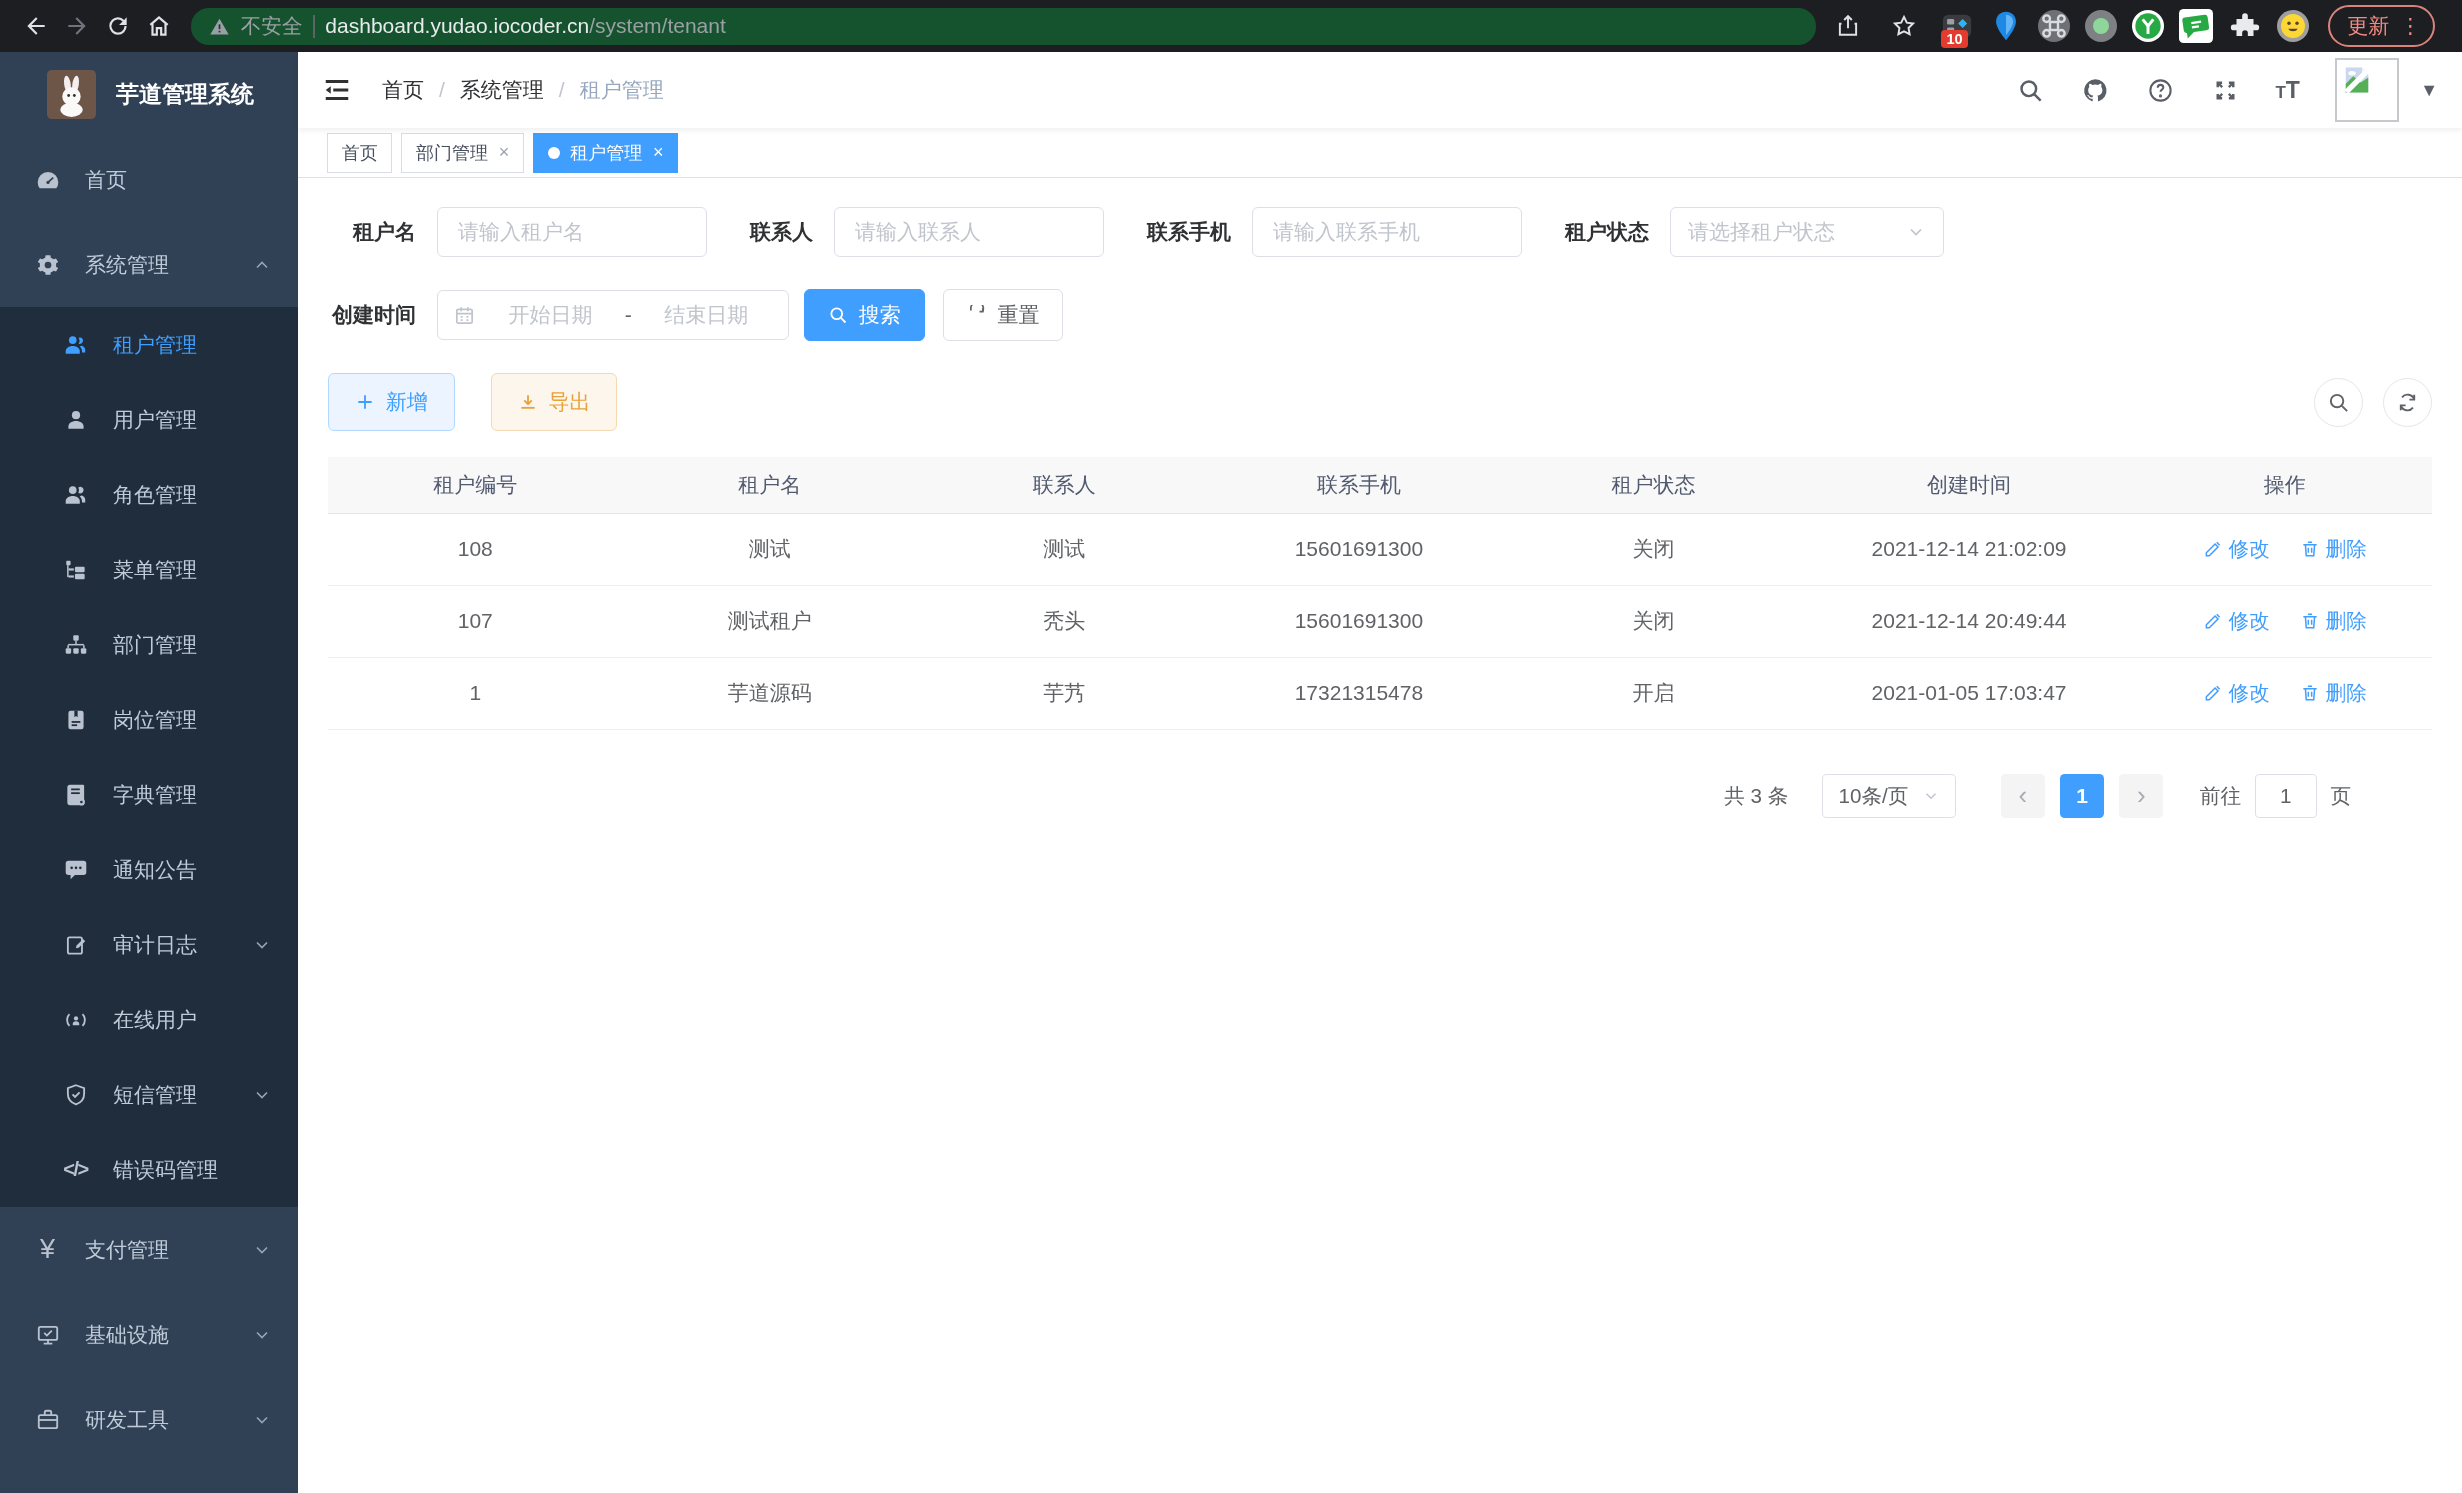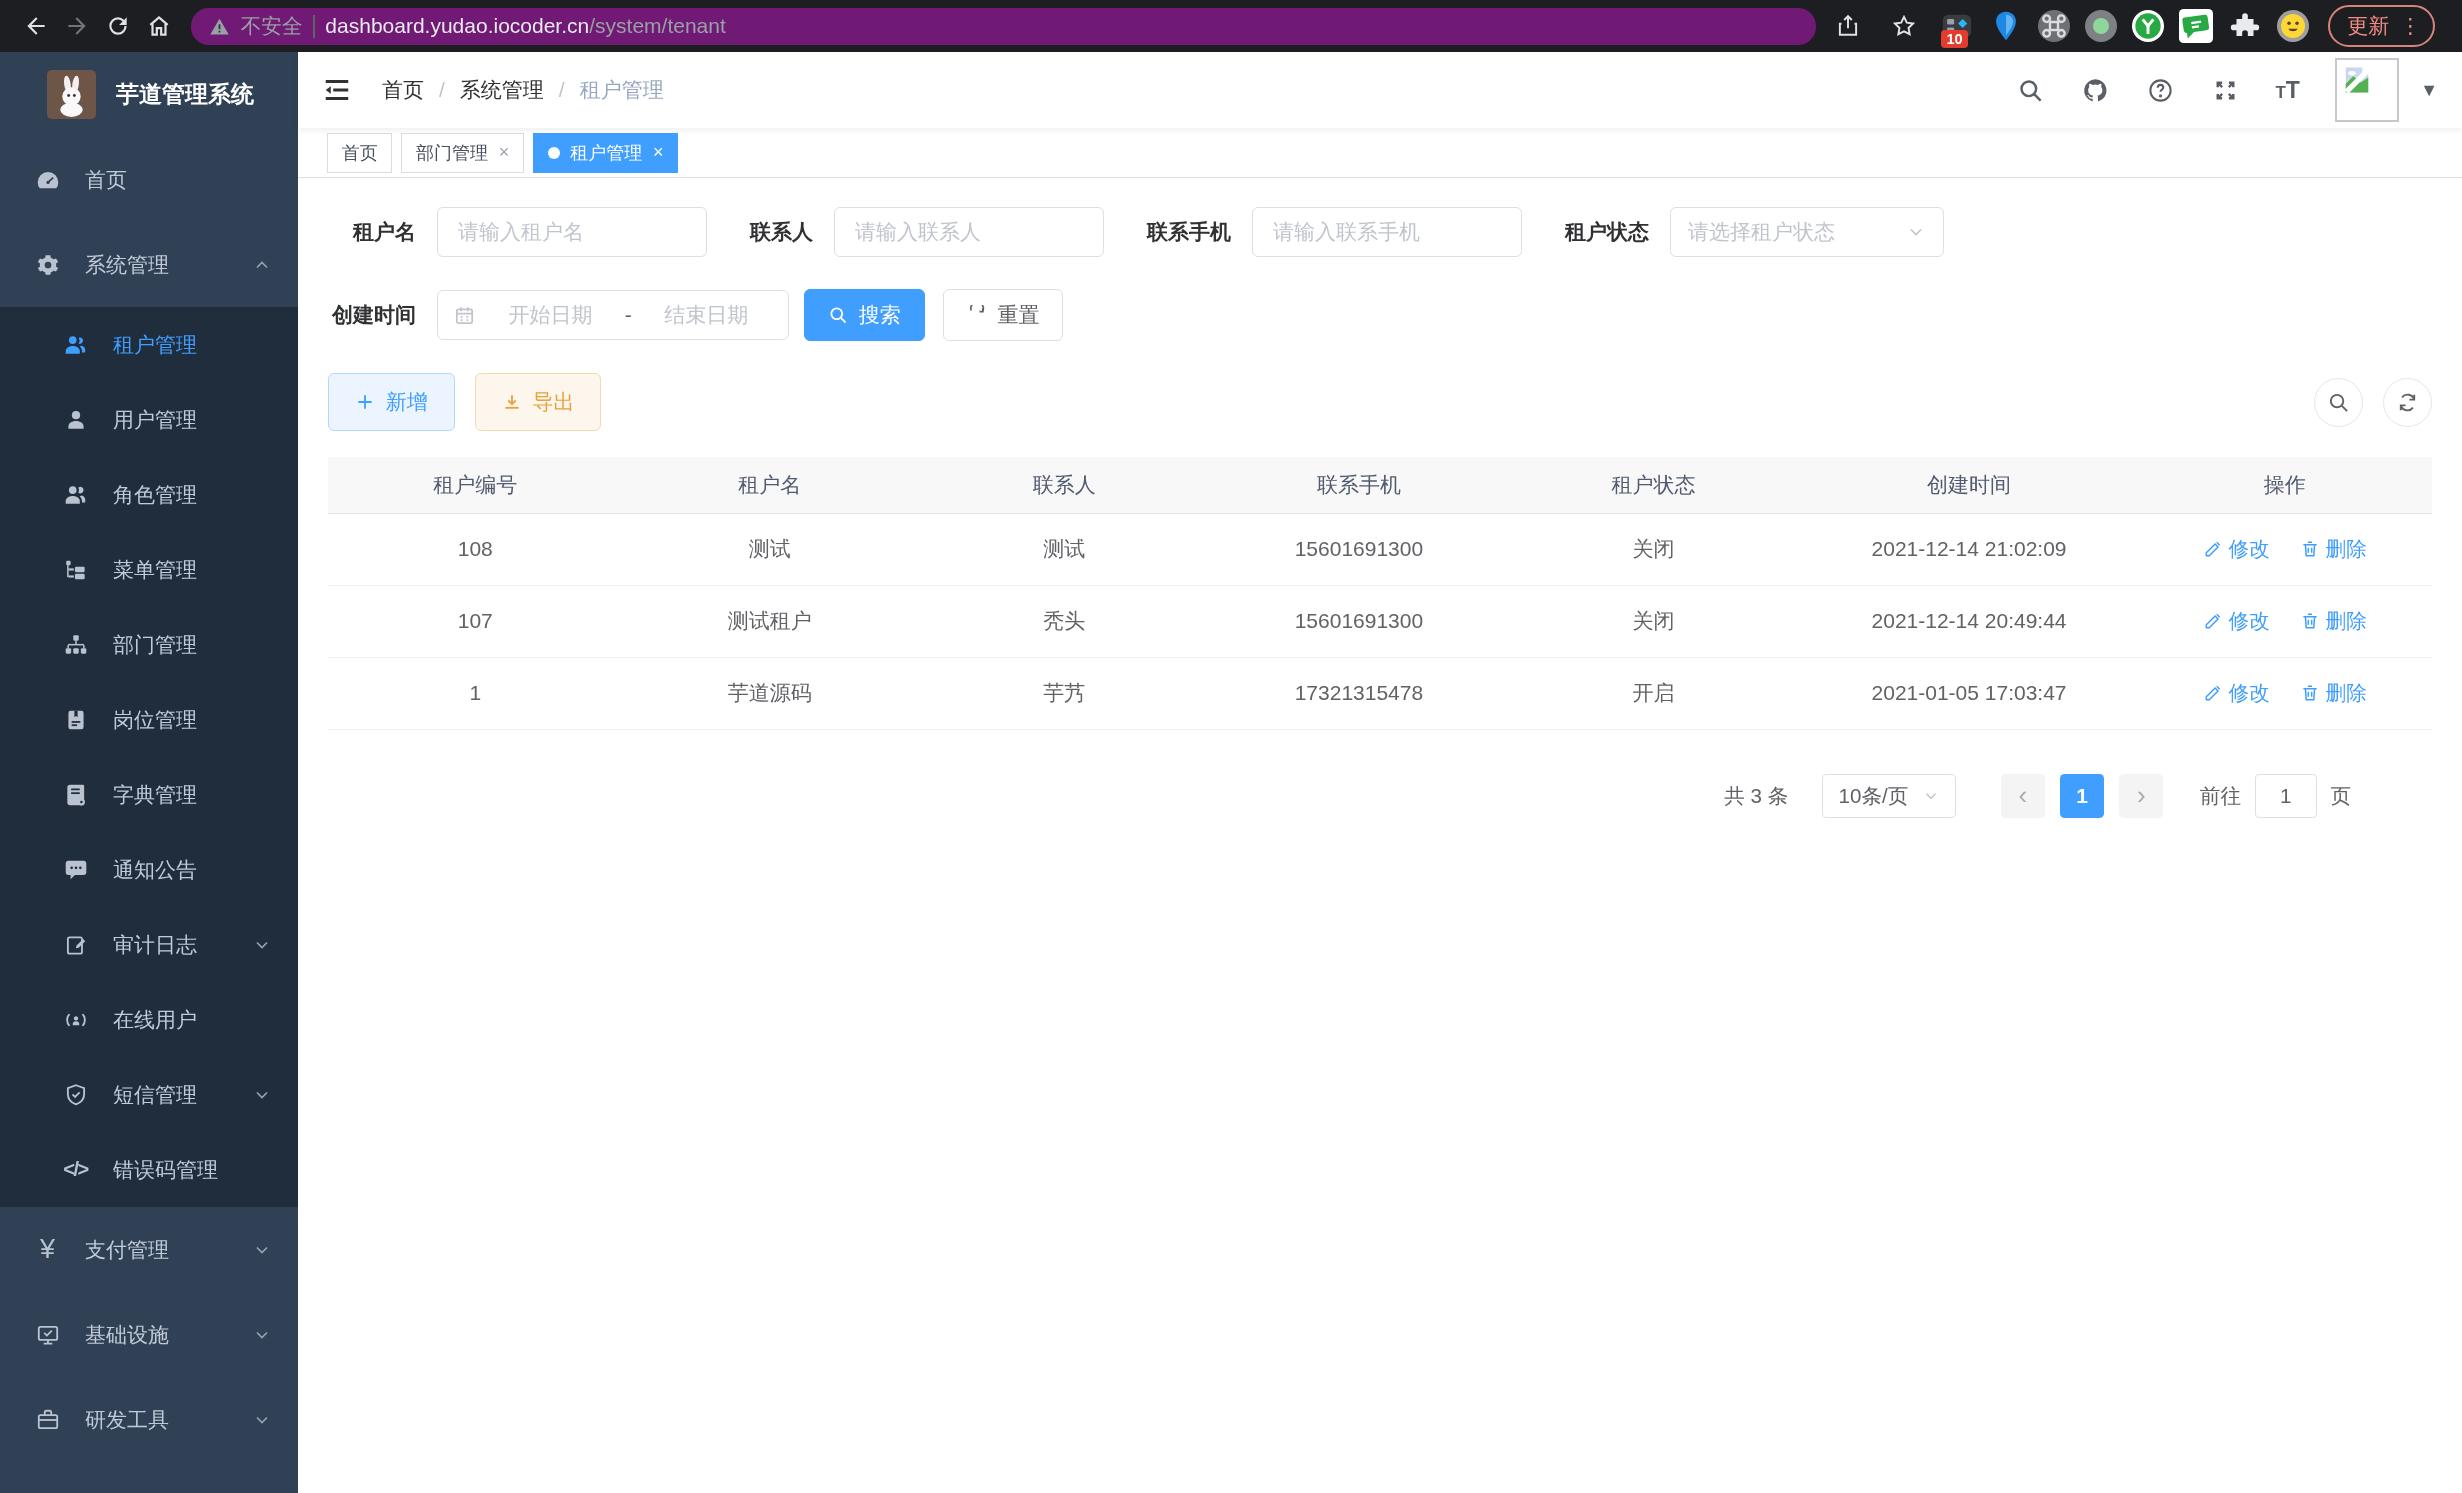--- a/index.html
+++ b/index.html
@@ -5,21 +5,21 @@
   * { box-sizing: border-box; margin: 0; padding: 0; }
   html,body { width:2462px; height:1494px; overflow:hidden;
     font-family:"Liberation Sans","DejaVu Sans",sans-serif; background:#fff; }
   .screen { width:2462px; height:1494px; position:relative; display:flex; flex-direction:column; }
 
   
   .browser { height:52px; background:#1d1e22; display:flex; align-items:center; padding:0 15px; flex-shrink:0; }
   .bicon { width:41px; height:41px; display:flex; align-items:center; justify-content:center; color:#dee1e6; flex-shrink:0; }
   .bicon svg { width:26px; height:26px; }
   .bicon.dim { color:#70747a; }
-  .omnibox { flex:1; height:37px; background:#701a75; border-radius:18px; display:flex; align-items:center;
+  .omnibox { flex:1; height:37px; background:#14532d; border-radius:18px; display:flex; align-items:center;
     padding:8px 18px; margin:0 12px; gap:10.7px; min-width:0;text-align:center; }
   .omni-warn { color:#9aa0a6; display:flex; align-items:center; }
   .omni-warn svg{ width:21px; height:21px; }
   .omni-sec { color:#9aa0a6; font-size:20.6px; }
   .omni-div { width:1.5px; height:23px; background:#5f6368; }
   .omni-url { font-size:21px; color:#e8eaed; white-space:nowrap; overflow:hidden; }
   .omni-url .path { color:#9aa0a6; }
   .ext-strip { display:flex; align-items:center; gap:15px; margin-right:12px; }
   .ext { width:34px; height:34px; display:flex; align-items:center; justify-content:center; position:relative; flex-shrink:0; }
   .ext-badge { position:absolute; left:1.5px; bottom:-4.6px; background:#e33b2e; color:#fff; font-size:14.5px;
@@ -96,21 +96,21 @@
   .fdate .cal { display:flex; color:#c0c4cc; } .fdate .cal svg{ width:23px; height:23px; }
   .fdate .dtxt { flex:1; text-align:center; white-space:nowrap; }
   .fdate .dsep { color:#606266; }
   .btn { height:52px; display:inline-flex; align-items:center; gap:10.7px; border-radius:6px; font-size:21px;
     padding:0 23px; cursor:pointer; border:1.5px solid transparent; white-space:nowrap; }
   .btn svg { width:20px; height:20px; }
   .btn-primary { background:#409eff; color:#fff; border-color:#409eff; margin-left:15px; }
   .btn-plain { background:#fff; color:#606266; border-color:#dcdfe6; margin-left:18px; }
   .btnrow { display:flex; align-items:center; margin-bottom:26px; }
   .btn-add { height:58px; background:#ecf5ff; border-color:#b3d8ff; color:#409eff; padding:0 26px; }
-  .btn-export { height:58px; background:#fdf6ec; border-color:#f5dab1; color:#e6a23c; margin-left:20px; padding:0 26px; }
+  .btn-export { height:58px; background:#fdf6ec; border-color:#f5dab1; color:#e6a23c; margin-left:36px; padding:0 26px; }
   .circle-btns { margin-left:auto; display:flex; gap:20px; }
   .cbtn { width:49px; height:49px; border-radius:50%; border:1.5px solid #e3e6eb; background:#fff; color:#5f6266;
     display:flex; align-items:center; justify-content:center; cursor:pointer; }
   .cbtn svg { width:23px; height:23px; }
 
   
   table { width:100%; border-collapse:collapse; table-layout:fixed; }
   th { background:#f8f8f9; height:56px; font-size:21px; color:#515a6e; font-weight:400; border-bottom:1.5px solid #e2e6ec; }
   td { height:72px; font-size:21px; color:#606266; text-align:center; border-bottom:1.5px solid #ebeef5; background:#fff; }
   .op-link { color:#409eff; font-size:20.6px; margin:0 12px; text-decoration:none; display:inline-flex;

